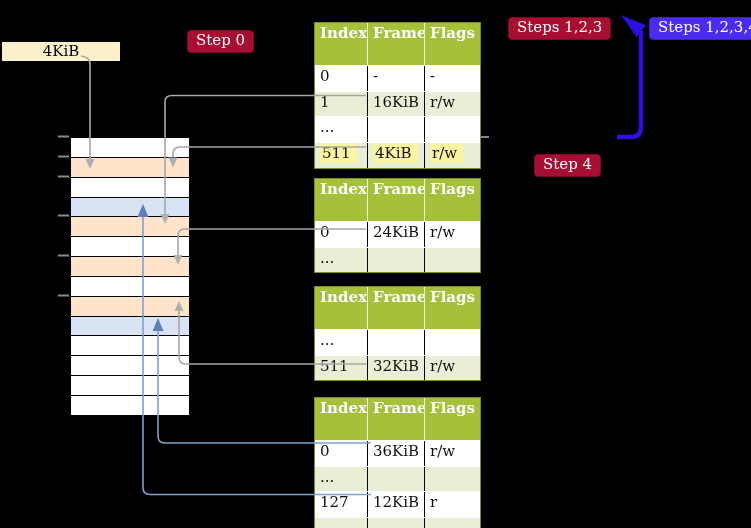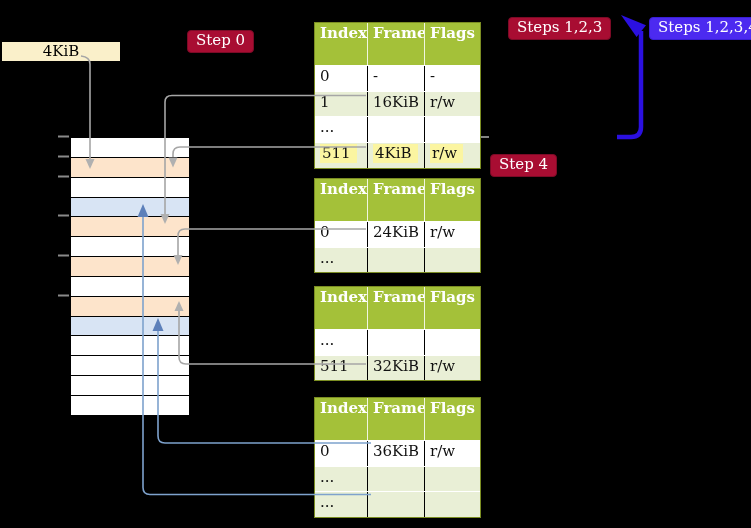--- a/index.html
+++ b/index.html
@@ -9,21 +9,21 @@
   .frame-label{position:absolute;left:2px;top:42px;width:118px;height:19px;
     background:#faf0ca;color:#000;text-align:center;font-size:15px;line-height:19px;}
   
   .badge{position:absolute;font-size:15px;color:#fff;padding:0 8px 2px 8px;
     border-radius:4px;line-height:19px;white-space:nowrap;}
   .badge.red{background:#a80d32;border:1px solid #7c0a26;}
   .badge.blu{background:#4c2af0;border:1px solid #391ed6;}
   #badge-step0{left:187px;top:30px;}
   #badge-steps123{left:508px;top:17px;}
   #badge-steps1234{left:649px;top:17px;}
-  #badge-step4{left:490px;top:154px;}
+  #badge-step4{left:534px;top:154px;}
   
   .mem{position:absolute;left:70px;top:137px;width:120px;box-sizing:border-box;
        border:1px solid #000;background:#fff;}
   .mem-row{height:18.85px;border-bottom:1px solid #000;}
   .mem-row:last-child{border-bottom:none;}
   .mem-row.white{background:#ffffff;}
   .mem-row.peach{background:#fde4cb;}
   .mem-row.blue{background:#d8e4f4;}
   
   .ptable{position:absolute;width:167px;box-sizing:border-box;
@@ -140,20 +140,25 @@
         <div class="prow">
           <div class="pcell"><span>0</span></div>
           <div class="pcell"><span>36KiB</span></div>
           <div class="pcell"><span>r/w</span></div>
         </div>
         <div class="prow shaded">
           <div class="pcell"><span>...</span></div>
           <div class="pcell"></div>
           <div class="pcell"></div>
         </div>
+        <div class="prow">
+          <div class="pcell"><span>127</span></div>
+          <div class="pcell"><span>12KiB</span></div>
+          <div class="pcell"><span>r</span></div>
+        </div>
         <div class="prow shaded">
           <div class="pcell"><span>...</span></div>
           <div class="pcell"></div>
           <div class="pcell"></div>
         </div>
       </div>
     </div>
 
   <svg id="overlay" width="751" height="528" viewBox="0 0 751 528">
 

